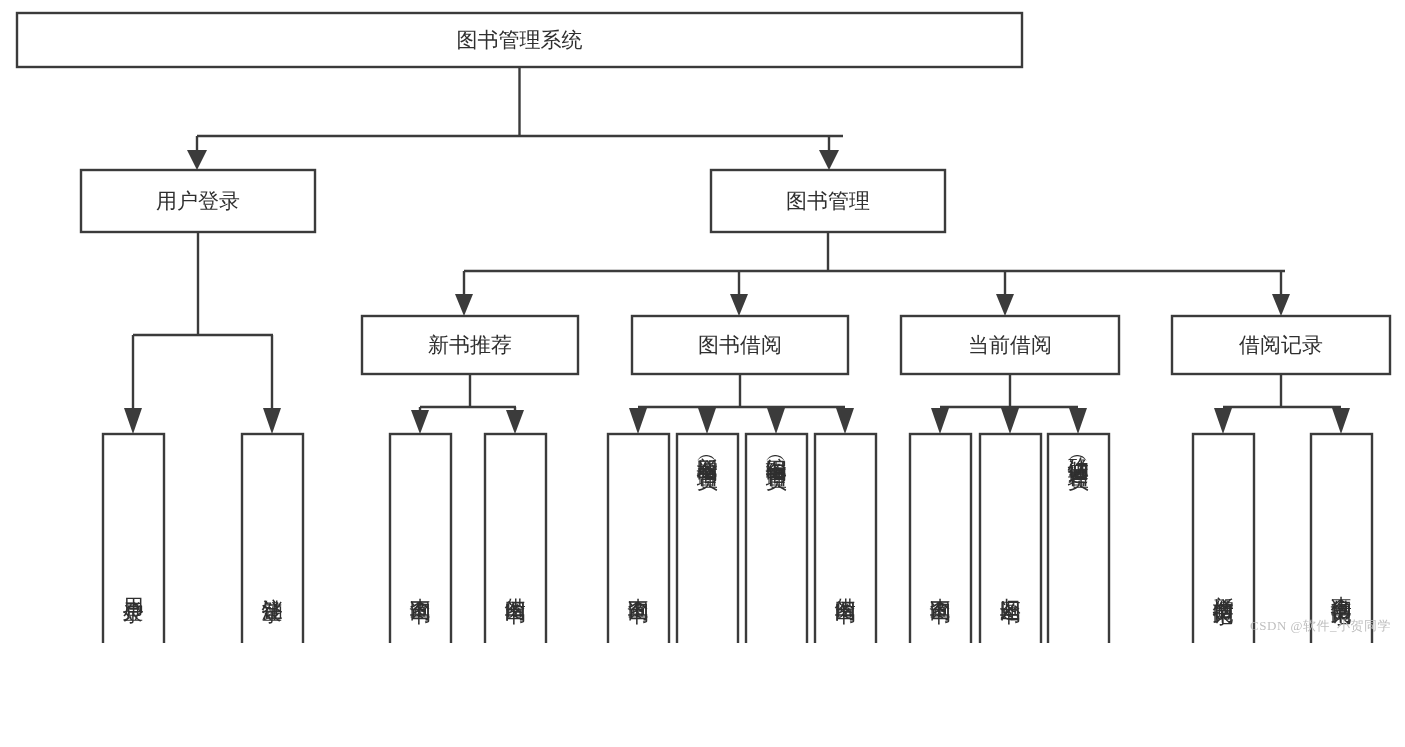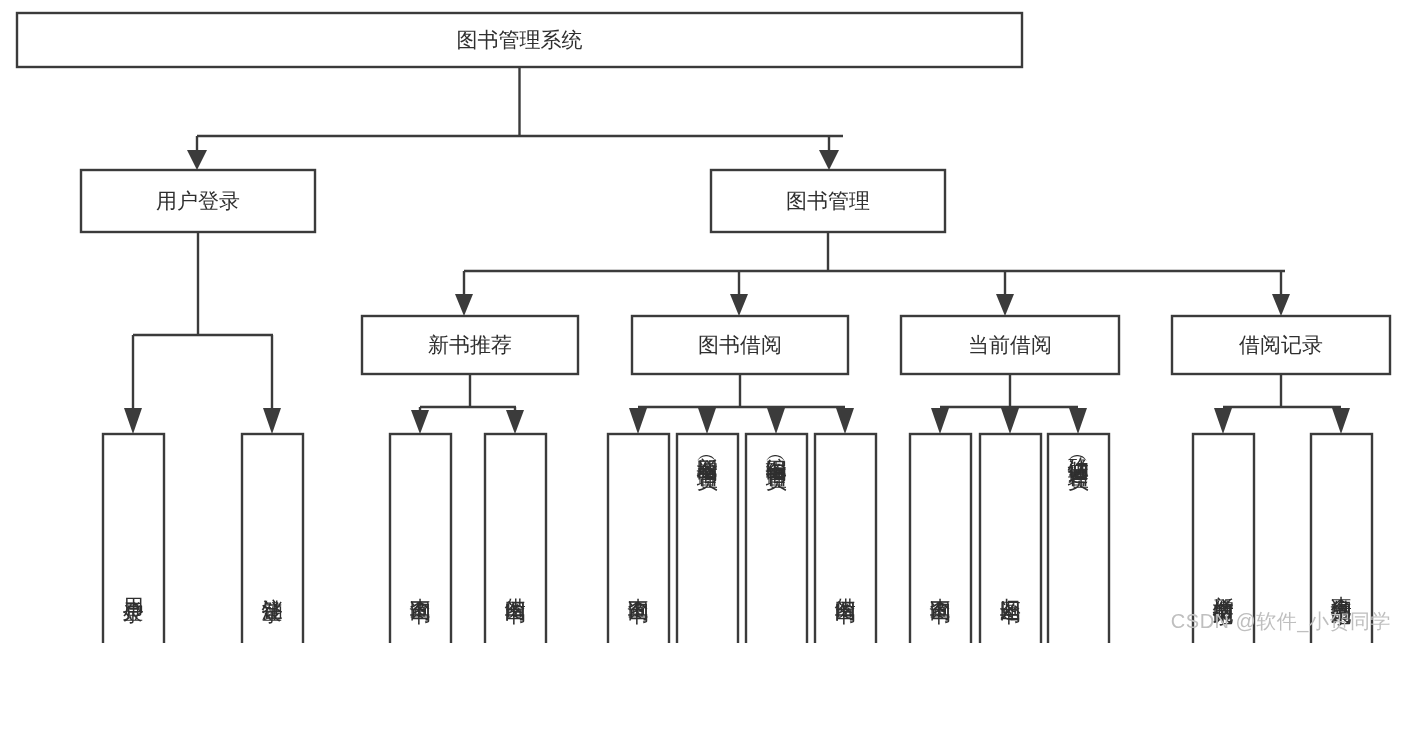--- a/index.html
+++ b/index.html
@@ -70,22 +70,22 @@
     margin-top: auto;
     margin-bottom: auto;
   }
   .vert-node.top .vert-label {
     margin-top: 6px;
   }
   .watermark {
     position: absolute;
     right: 14px;
     bottom: 8px;
-    font-family: Liberation Sans, sans-serif;
-    font-size: 20px;
+    font-family: Liberation Serif, serif;
+    font-size: 13px;
     color: #bfbfbf;
     letter-spacing: 0.5px;
     user-select: none;
     pointer-events: none;
   }
 </style>
 </head>
 <body>
 
 <div id="diagram-root">

